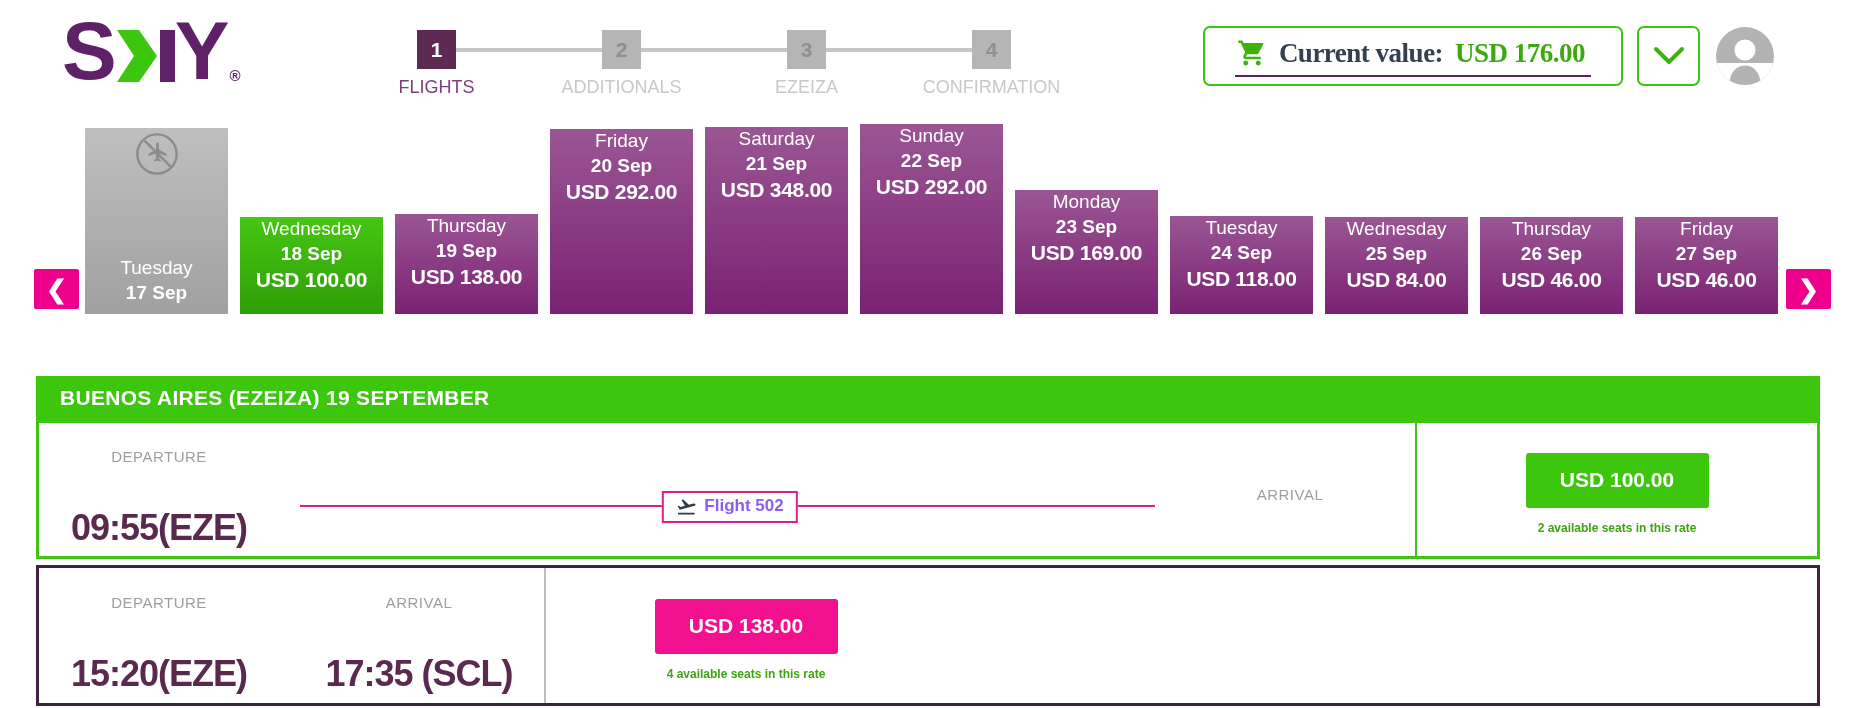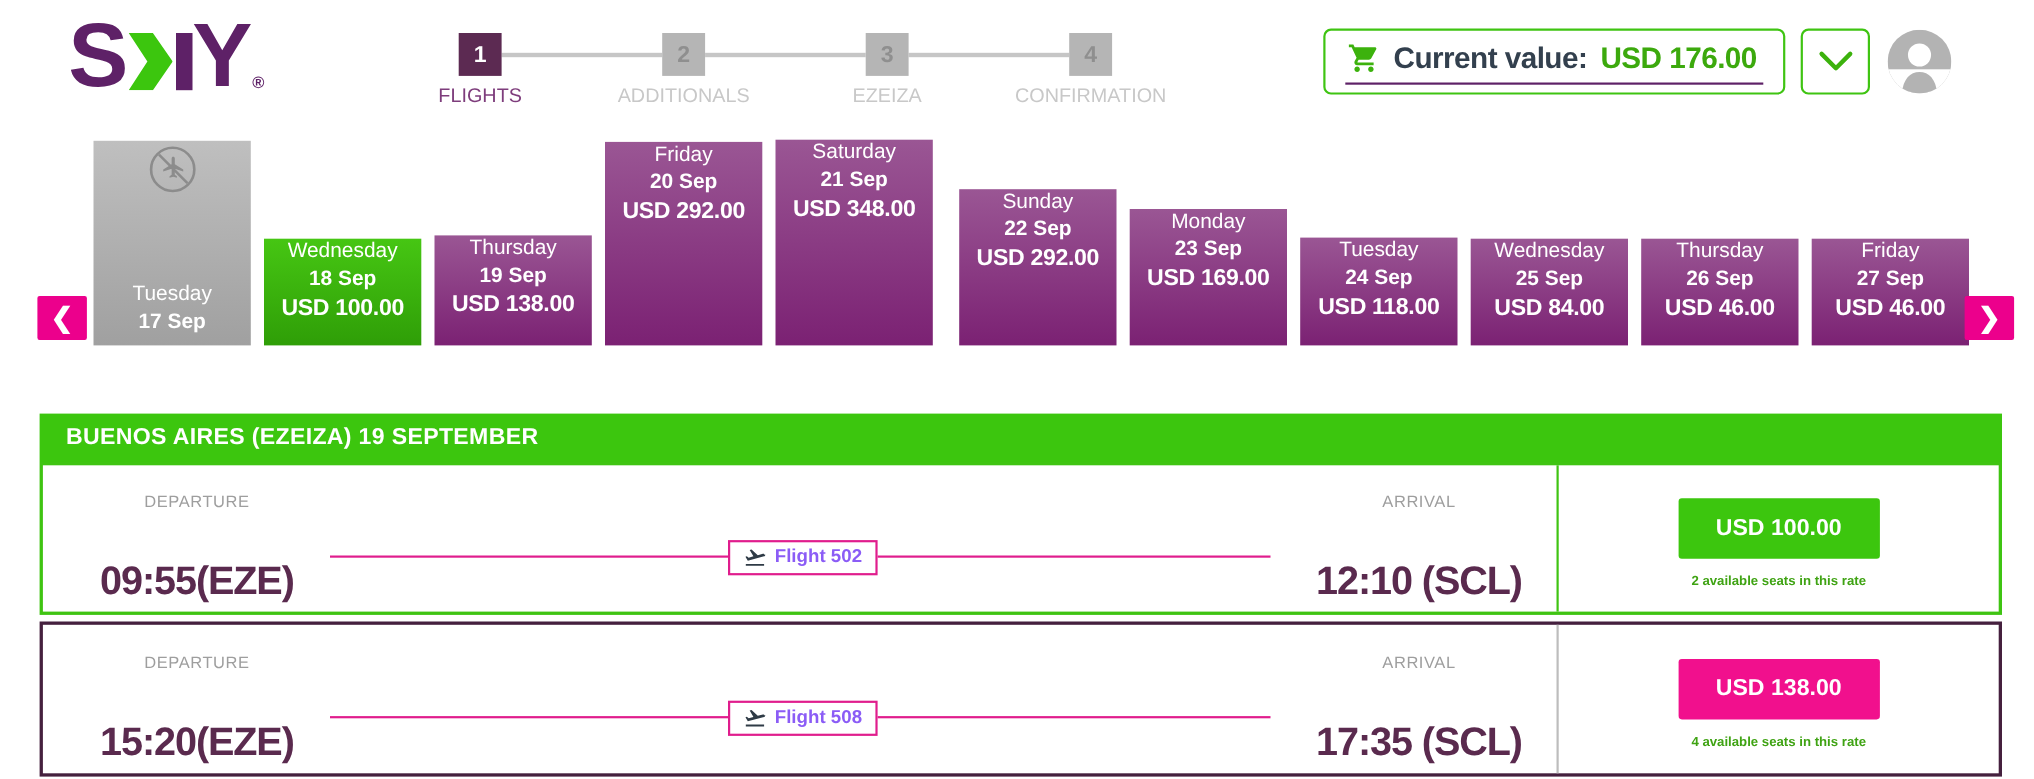--- a/index.html
+++ b/index.html
@@ -24,21 +24,21 @@
   .step .lbl { position:absolute; top:47px; white-space:nowrap; font-size:18px; }
   .step.active .sq { background:#5C2A52; color:#fff; }
   .step.active .lbl { color:#7E3D7C; }
   .step.inactive .sq { background:#B5B5B5; color:#8F8F8F; }
   .step.inactive .lbl { color:#C8C8C8; }
   .conn { width:146px; height:4px; background:#C6C6C6; margin-top:18px; }
 
   
   .cartbox { position:absolute; left:1203px; top:26px; width:420px; height:60px;
     border:2px solid #3FC412; border-radius:7px; background:#fff;
-    display:flex; align-items:center; justify-content:center; cursor:pointer; }
+    display:flex; align-items:center; justify-content:center; cursor:pointer;font-family:Liberation Serif, serif; }
   .cart-inner { display:flex; align-items:center; gap:12px;
     border-bottom:2px solid #5E2167; padding:2px 6px 6px 2px; }
   .cart-label { font-size:27px; font-weight:bold; color:#33404E; letter-spacing:-0.5px; }
   .cart-value { font-size:27px; font-weight:bold; color:#3CA90D; letter-spacing:-0.5px; }
   .dropbtn { position:absolute; left:1637px; top:26px; width:63px; height:60px;
     border:2px solid #3FC412; border-radius:7px; background:#fff;
     display:flex; align-items:center; justify-content:center; cursor:pointer; }
   .avatar { position:absolute; left:1716px; top:27px; width:58px; height:58px; cursor:pointer; }
 
   
@@ -58,21 +58,21 @@
     font-size:25px; font-weight:bold; border:none; border-radius:2px; cursor:pointer; }
   .car-prev { left:34px; } .car-next { left:1786px; }
 
   
   .section { position:absolute; left:36px; top:376px; width:1784px; }
   .sec-header { height:44px; background:#3CC60E; color:#fff; font-size:21px; font-weight:bold;
     line-height:44px; padding-left:24px; letter-spacing:0.3px; }
   .flight-row { display:flex; align-items:center; background:#fff; height:139px; cursor:pointer; }
   .flight-row.row-selected { border:3px solid #3FC412; }
   .flight-row.row-normal   { border:3px solid #45203E; margin-top:6px; height:141px; }
-  .col-dep { flex:none; width:255px; padding-left:52px; display:flex; }
+  .col-dep { flex:none; width:255px; padding-left:32px; display:flex; }
   .time-block { display:inline-flex; flex-direction:column; align-items:center; margin-top:16px; }
   .tb-label { font-size:15px; color:#9E9E9E; letter-spacing:0.5px; margin-bottom:7px; }
   .tb-time { font-size:36px; font-weight:bold; color:#5A2A4E; letter-spacing:-1px; line-height:40px;margin-top:36px; }
   .line-zone { flex:1; align-self:stretch; position:relative; }
   .h-line { position:absolute; left:6px; right:10px; top:calc(50% + 15px); height:2px; background:#E01D8D; }
   .flight-chip { position:absolute; left:50%; top:calc(50% + 1px); transform:translateX(-50%);
     display:flex; align-items:center; gap:8px; border:2px solid #E01D8D; background:#fff;
     padding:3px 12px 4px; font-size:17px; font-weight:bold; color:#8b5cf6; white-space:nowrap; }
   .col-arr { flex:none; width:250px; display:flex; justify-content:center; }
   .col-price { flex:none; width:402px; align-self:stretch; border-left:2px solid #BDBDBD;
@@ -191,21 +191,21 @@
     </div>
   </div>
     <div class="tile purple" style="height: 187px;">
 
     <div>
       <div class="day">Saturday</div>
       <div class="date">21 Sep</div>
       <div class="price">USD 348.00</div>
     </div>
   </div>
-    <div class="tile purple" style="height: 142px; margin-left: 12px;">
+    <div class="tile purple" style="height: 190px;">
 
     <div>
       <div class="day">Sunday</div>
       <div class="date">22 Sep</div>
       <div class="price">USD 292.00</div>
     </div>
   </div>
     <div class="tile purple" style="height: 124px;">
 
     <div>
@@ -264,44 +264,34 @@
       <div class="flight-chip">
         <svg width="21" height="21" viewBox="0 0 24 24">
           <path fill="#2F3B46" d="M2.5 19h19v2h-19v-2zM22.07 9.64c-.21-.8-1.04-1.28-1.84-1.06L14.92 10 8.46 3.98l-1.93.51 3.87 6.7-4.97 1.33-1.84-1.45-1.45.39 2.43 4.2 16.97-4.54c.81-.23 1.28-1.05 1.07-1.86z"></path>
         </svg>
         <span class="flight-no">Flight 502</span>
       </div>
     </div>
     <div class="col-arr">
       <span class="time-block">
         <span class="tb-label arr-label">ARRIVAL</span>
-        <span class="tb-time arr-time">12:10 (SCL)</span>
       </span>
     </div>
     <div class="col-price">
       <button class="price-btn btn-green">USD 100.00</button>
       <div class="seats">2 available seats in this rate</div>
     </div>
   </div>
       <div class="flight-row row-normal">
     <div class="col-dep">
       <span class="time-block">
         <span class="tb-label dep-label">DEPARTURE</span>
         <span class="tb-time dep-time">15:20(EZE)</span>
       </span>
     </div>
-    <div class="line-zone">
-      <div class="h-line"></div>
-      <div class="flight-chip">
-        <svg width="21" height="21" viewBox="0 0 24 24">
-          <path fill="#2F3B46" d="M2.5 19h19v2h-19v-2zM22.07 9.64c-.21-.8-1.04-1.28-1.84-1.06L14.92 10 8.46 3.98l-1.93.51 3.87 6.7-4.97 1.33-1.84-1.45-1.45.39 2.43 4.2 16.97-4.54c.81-.23 1.28-1.05 1.07-1.86z"></path>
-        </svg>
-        <span class="flight-no">Flight 508</span>
-      </div>
-    </div>
     <div class="col-arr">
       <span class="time-block">
         <span class="tb-label arr-label">ARRIVAL</span>
         <span class="tb-time arr-time">17:35 (SCL)</span>
       </span>
     </div>
     <div class="col-price">
       <button class="price-btn btn-pink">USD 138.00</button>
       <div class="seats">4 available seats in this rate</div>
     </div>

